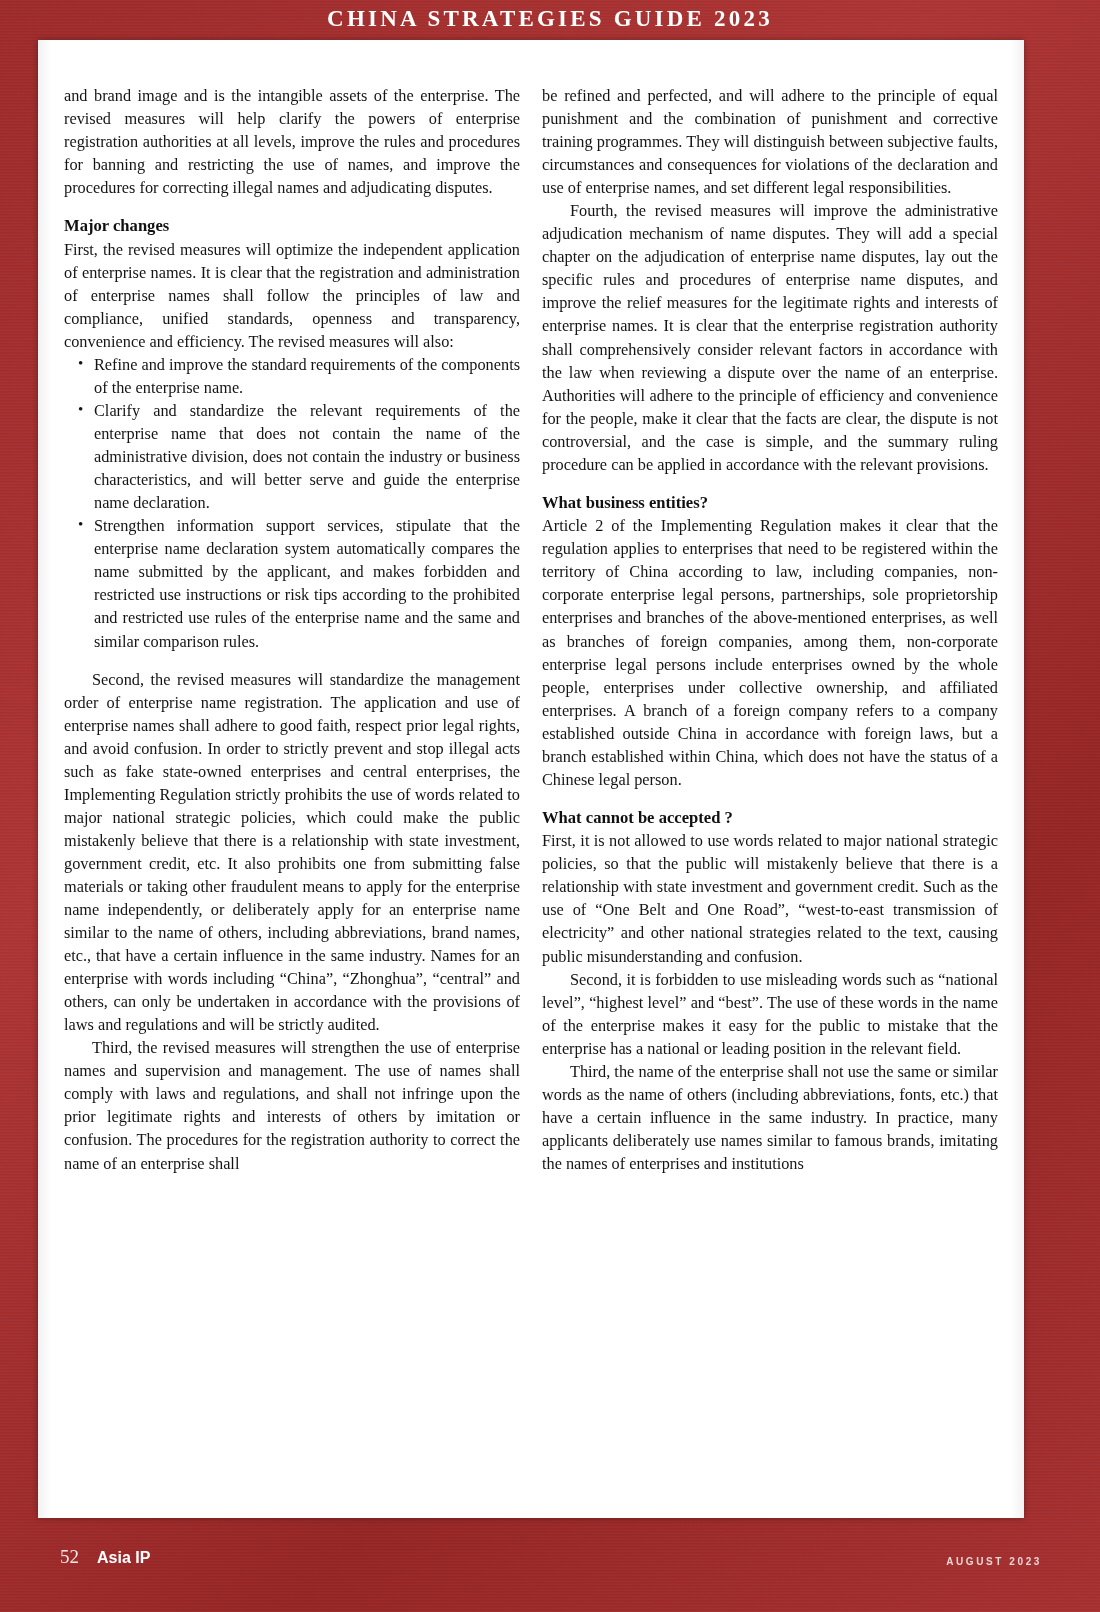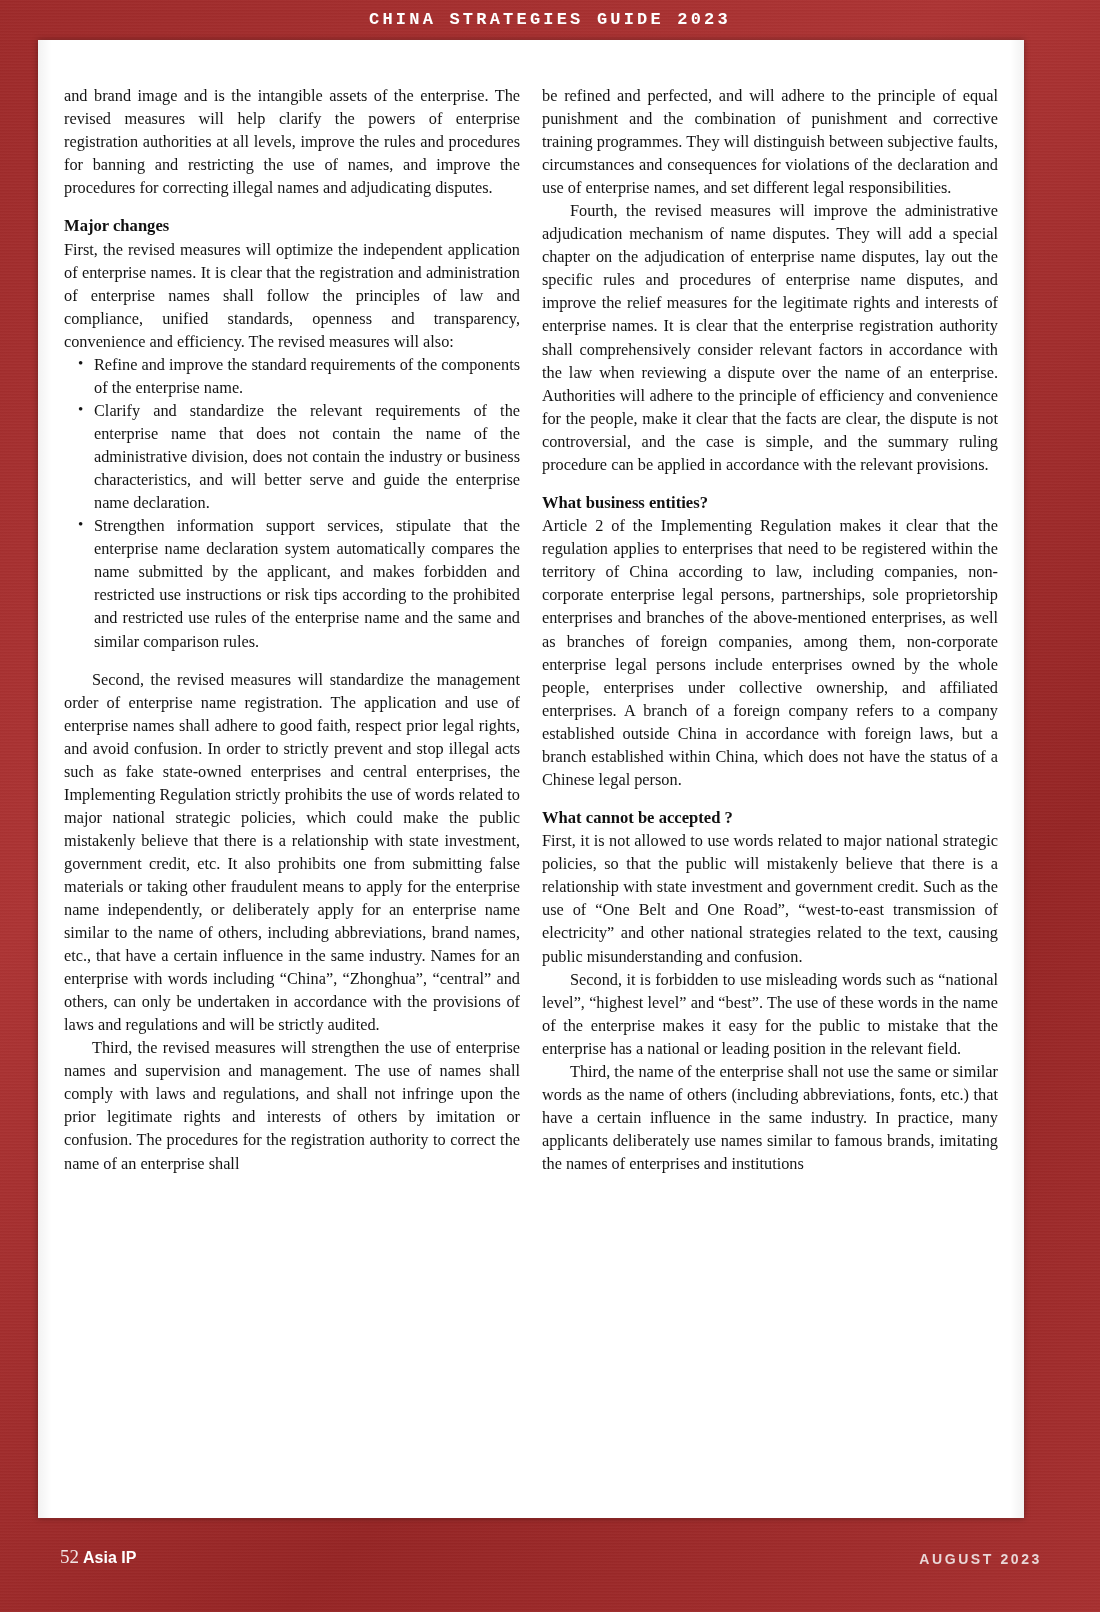--- a/index.html
+++ b/index.html
@@ -35,23 +35,23 @@
     top: 0;
     left: 0;
     right: 0;
     height: 38px;
     display: flex;
     align-items: center;
     justify-content: center;
   }
   .header-title {
     color: #ffffff;
-    font-family: Liberation Mono, monospace;
-    font-weight: bold;
-    font-size: 17px;
+    font-family: Liberation Serif, serif;
+    font-weight: bold;
+    font-size: 23px;
     letter-spacing: 3.2px;
   }
   .sheet {
     position: absolute;
     left: 38px;
     top: 40px;
     width: 986px;
     height: 1478px;
     background: #ffffff;
     box-shadow: 0 0 6px rgba(0,0,0,0.35);
@@ -121,40 +121,40 @@
     right: 0;
     bottom: 0;
     height: 94px;
   }
   .footer-left {
     position: absolute;
     left: 60px;
     bottom: 44px;
     display: flex;
     align-items: baseline;
-    gap: 4px;
+    gap: 18px;
     color: #f0e3e3;
   }
   .page-num {
     font-size: 19px;
     font-family: "Liberation Serif", serif;
     color: #f2e6e6;
   }
   .mag-name {
     font-size: 16px;
     font-family: "Liberation Sans", sans-serif;
     font-weight: bold;
     color: #ffffff;
   }
   .footer-right {
     position: absolute;
     right: 58px;
     bottom: 45px;
     font-family: "Liberation Sans", sans-serif;
-    font-size: 14px;
+    font-size: 10px;
     font-weight: bold;
     letter-spacing: 2.6px;
     color: #e9d6d6;
   }
 </style>
 </head>
 <body>
 
 <div class="page">
 

